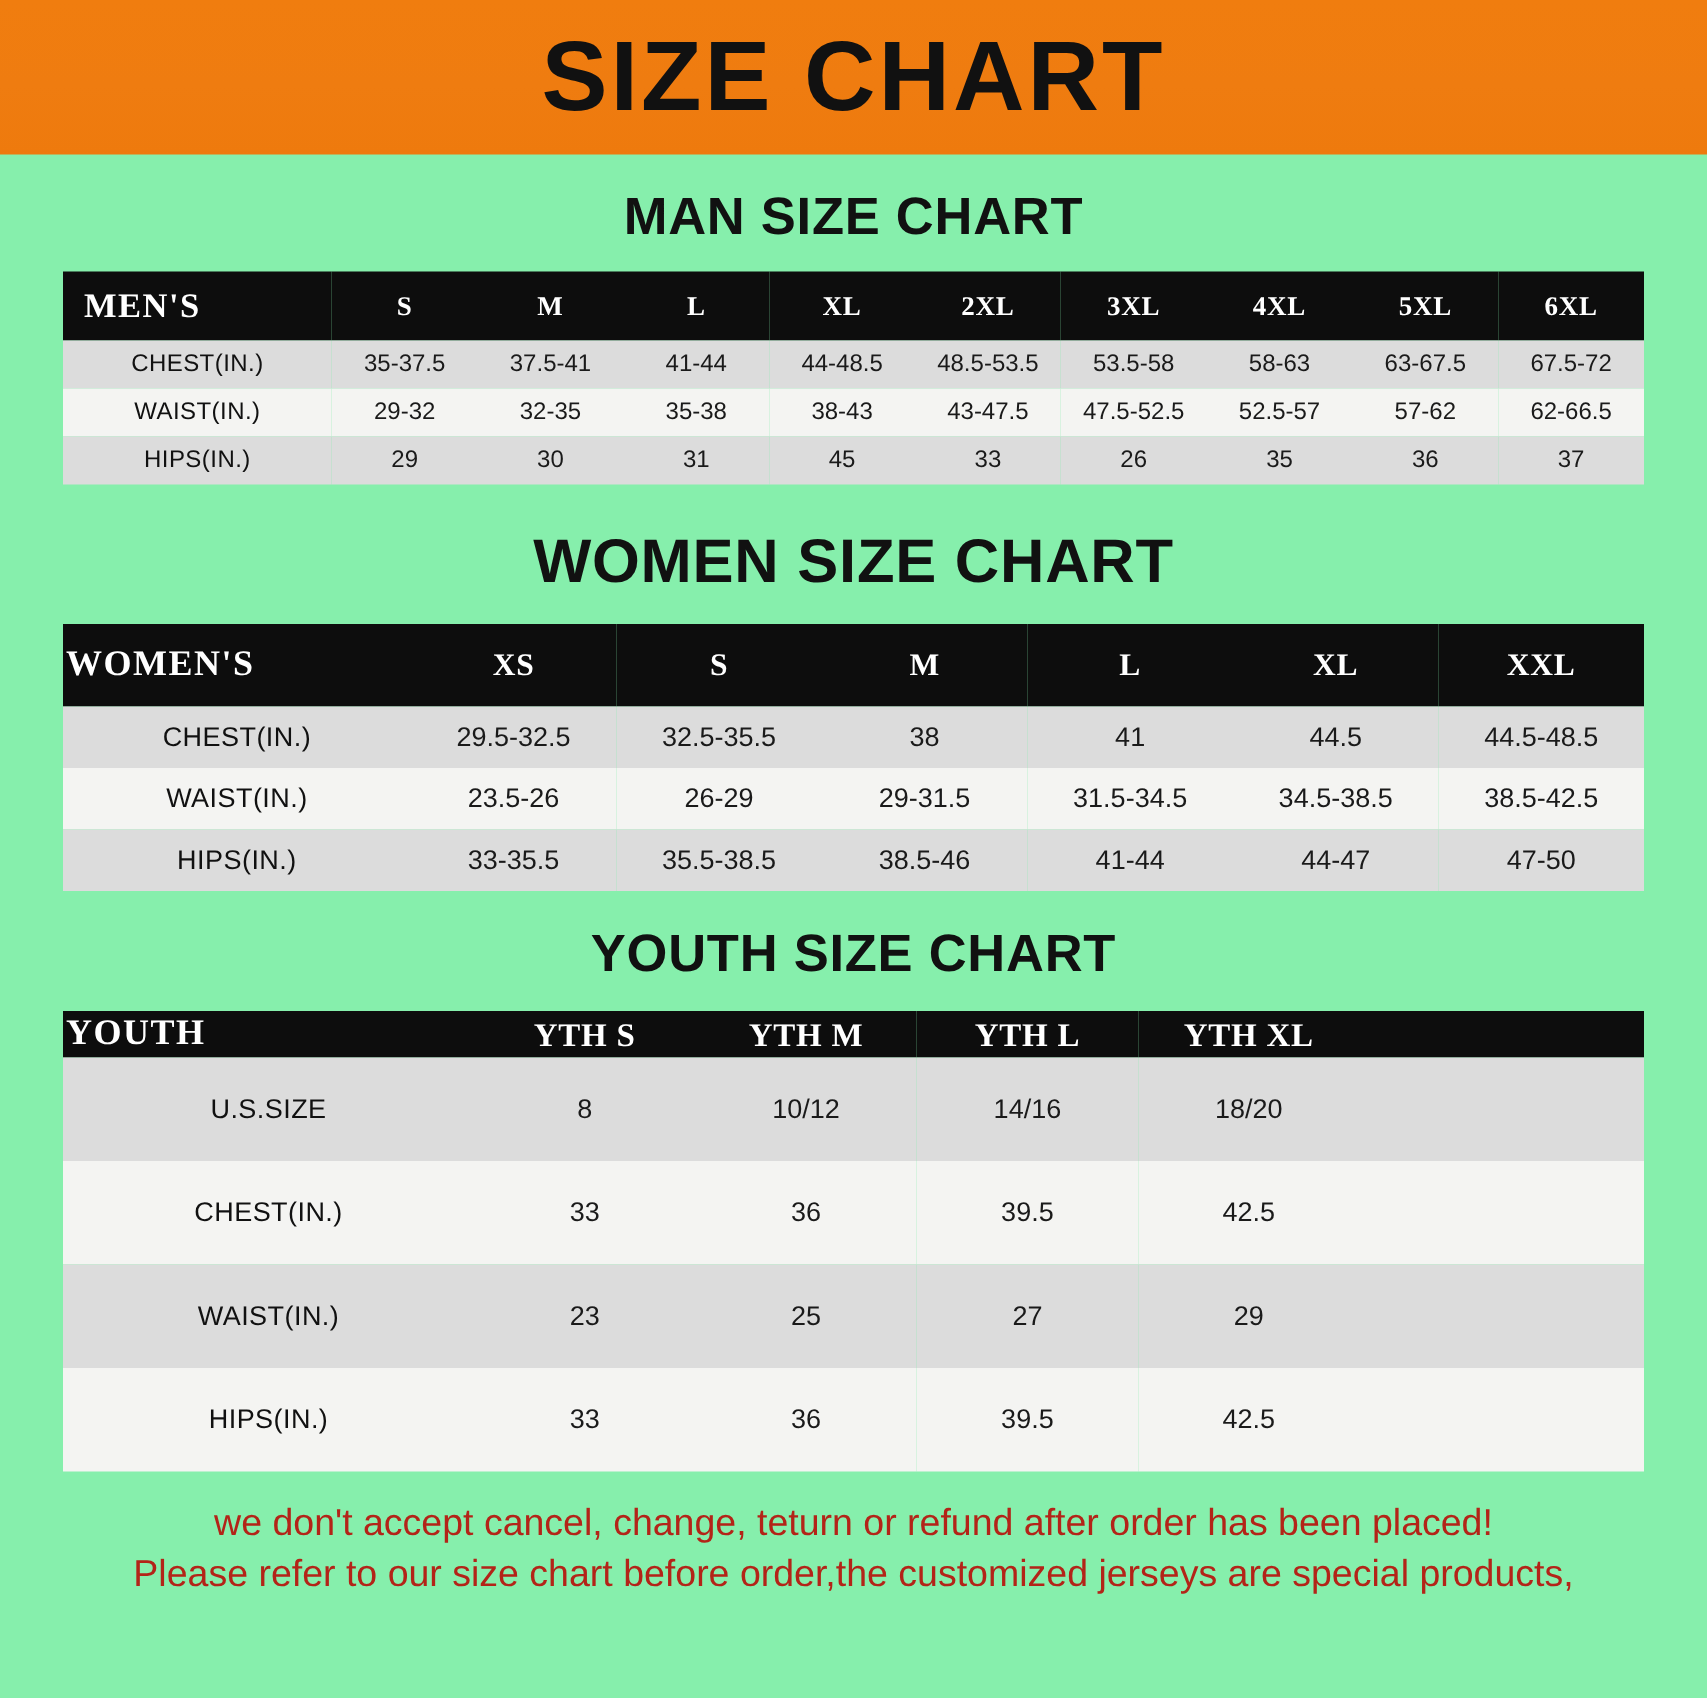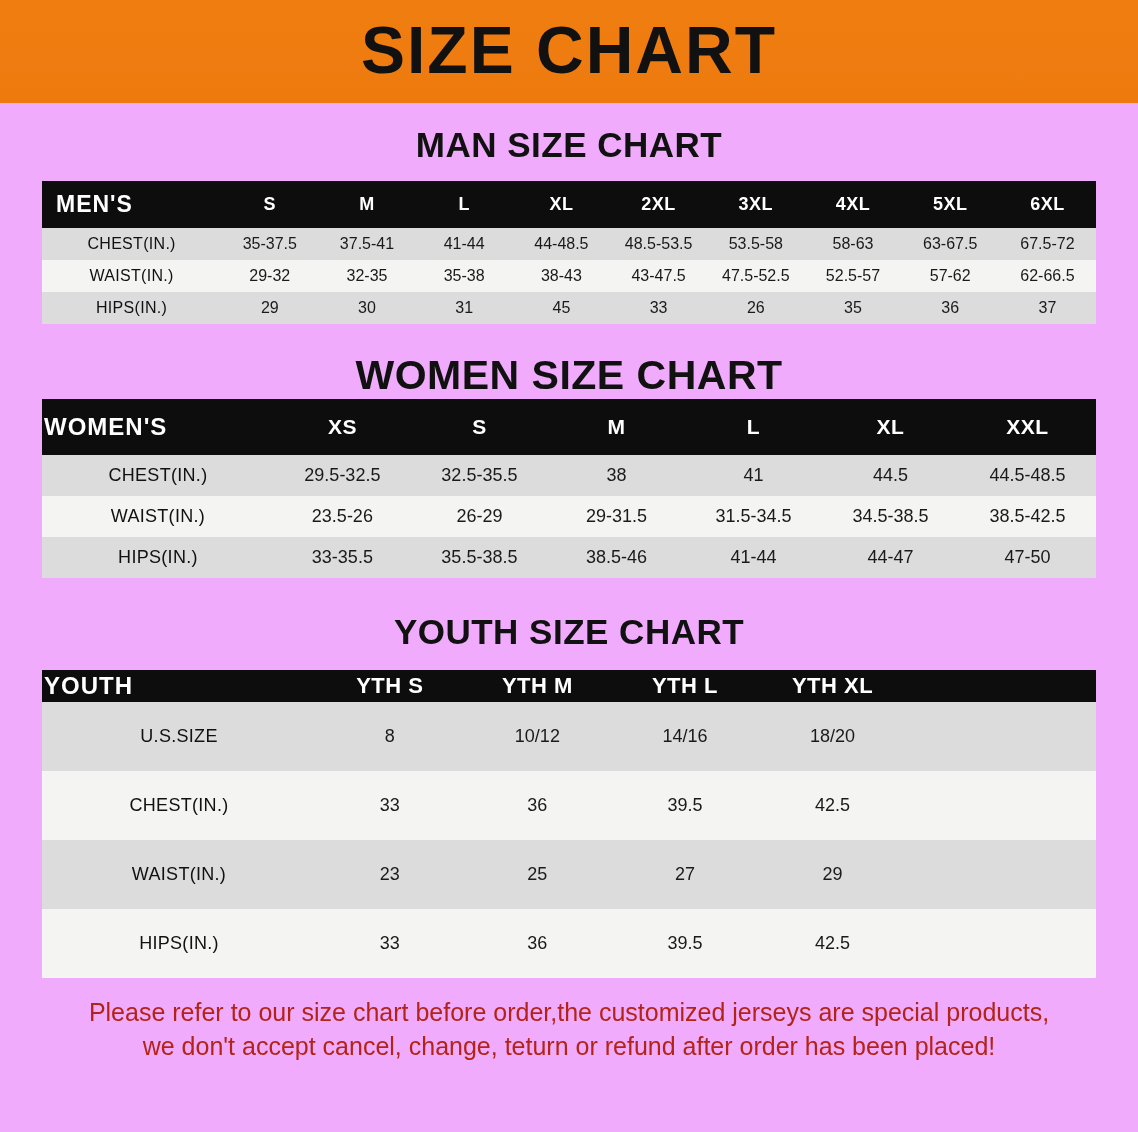--- a/index.html
+++ b/index.html
@@ -5,21 +5,21 @@
   * { box-sizing: border-box; }
   html, body {
     margin: 0; padding: 0;
     width: 1138px; height: 1132px;
     background: #fdfdfb;
     font-family: "Liberation Sans", sans-serif;
   }
   .page {
     position: relative;
     width: 1138px; height: 1132px;
-    background: #f0abfc;
+    background: #86efac;
     overflow: hidden;
   }
 
   
   .banner {
     width: 100%;
     height: 103px;
     background: linear-gradient(180deg, #f07d0f 0%, #ef7c10 55%, #ee7a0d 100%);
     display: flex;
     align-items: center;
@@ -37,34 +37,34 @@
 
   
   .section-title {
     text-align: center;
     font-weight: bold;
     color: #111;
     font-family: "Liberation Sans", sans-serif;
   }
   .title-man    { font-size: 35px; margin-top: 22px; letter-spacing: 0.5px; }
   .title-women  { font-size: 41px; margin-top: 28px; letter-spacing: 0.5px; }
-  .title-youth  { font-size: 35px; margin-top: 34px; letter-spacing: 0.5px; }
+  .title-youth  { font-size: 35px; margin-top: 22px; letter-spacing: 0.5px; }
 
   
   .tbl-wrap { padding: 0 42px; }
   table {
     border-collapse: collapse;
     width: 100%;
     table-layout: fixed;
   }
   thead th {
     background: #0d0d0d;
     color: #ffffff;
     font-weight: bold;
-    font-family: Liberation Sans, sans-serif;
+    font-family: Liberation Serif, serif;
     text-align: center;
     padding: 10px 2px;
     font-size: 19px;
     letter-spacing: 0.5px;
   }
   thead th.rowhead {
     text-align: left;
     padding-left: 14px;
     font-size: 22px;
     letter-spacing: 1px;
@@ -96,21 +96,21 @@
   #women-table thead th { font-size: 21px; padding: 14px 2px; }
   #women-table thead th.rowhead { font-size: 24px; }
   #women-table tbody td { font-size: 18px; padding: 10px 2px; }
 
   
   #youth-table thead th { font-size: 22px; padding: 2px 2px; }
   #youth-table thead th.rowhead { font-size: 24px; }
   #youth-table tbody td { font-size: 18px; padding: 24px 2px; }
 
   .sec-gap-men { margin-top: 16px; }
-  .sec-gap-women { margin-top: 0; }
+  .sec-gap-women { margin-top: 18px; }
   .sec-gap-youth { margin-top: 18px; }
 
   
   .note {
     margin: 18px 40px 0 40px;
     color: #b32418;
     font-size: 25px;
     line-height: 1.35;
     text-align: center;
     font-family: "Liberation Sans", sans-serif;
@@ -274,17 +274,17 @@
           <td>36</td>
           <td>39.5</td>
           <td>42.5</td>
           <td></td>
         </tr>
       </tbody>
     </table>
   </div>
 
   <div class="note">
+    <div>we don't accept cancel, change, teturn or refund after order has been placed!</div>
     <div>Please refer to our size chart before order,the customized jerseys are special products,</div>
-    <div>we don't accept cancel, change, teturn or refund after order has been placed!</div>
   </div>
 
 </div>
 
 </body></html>

